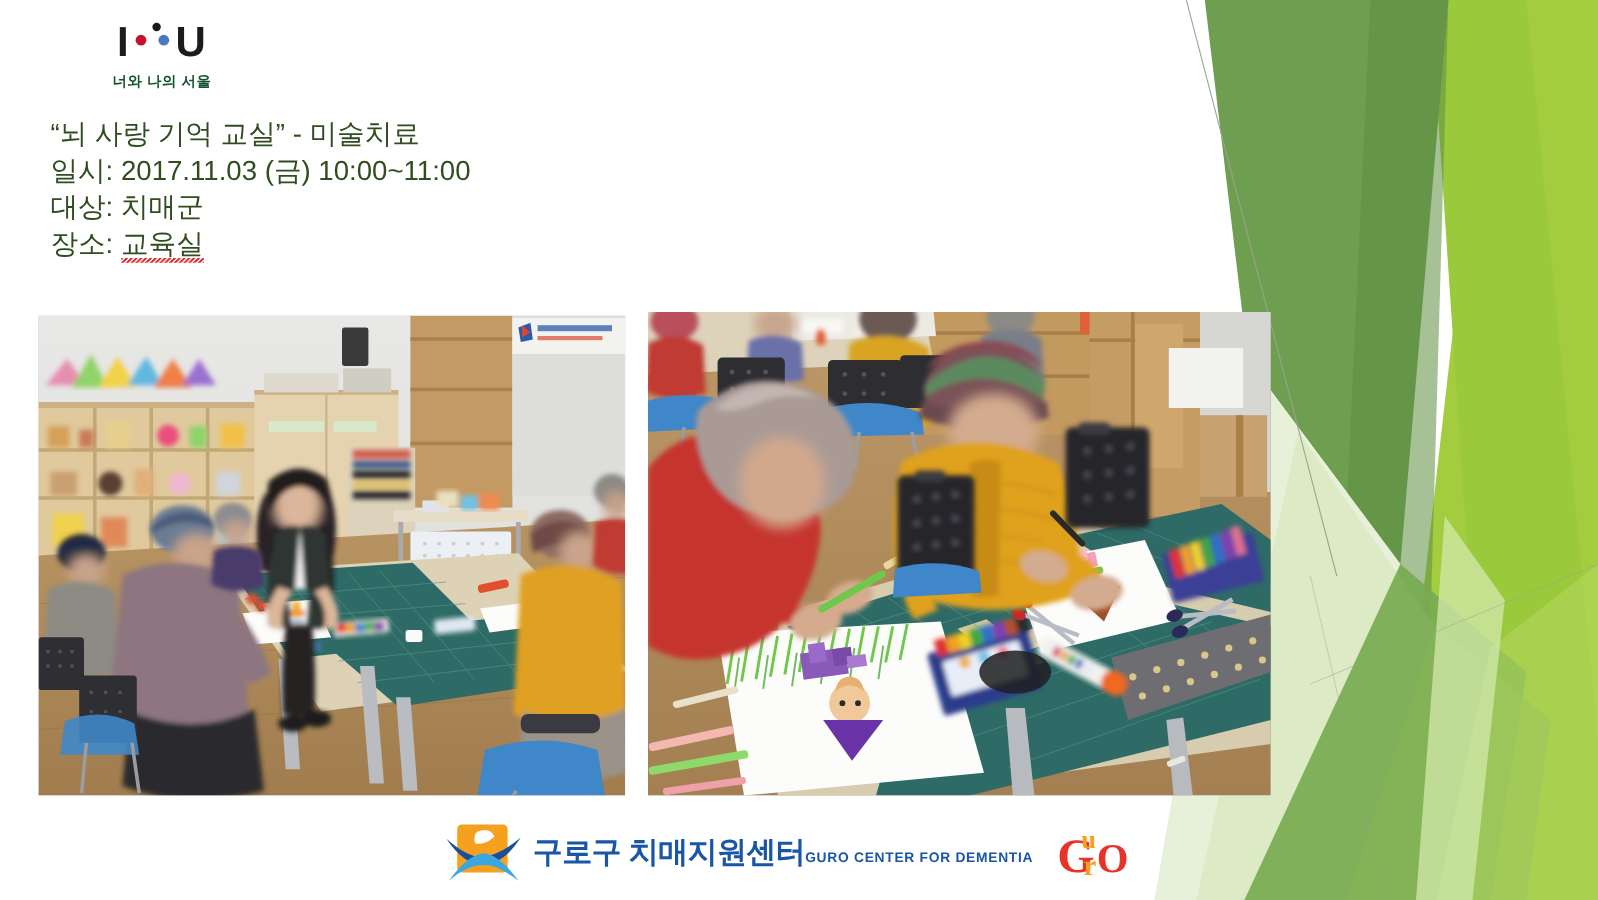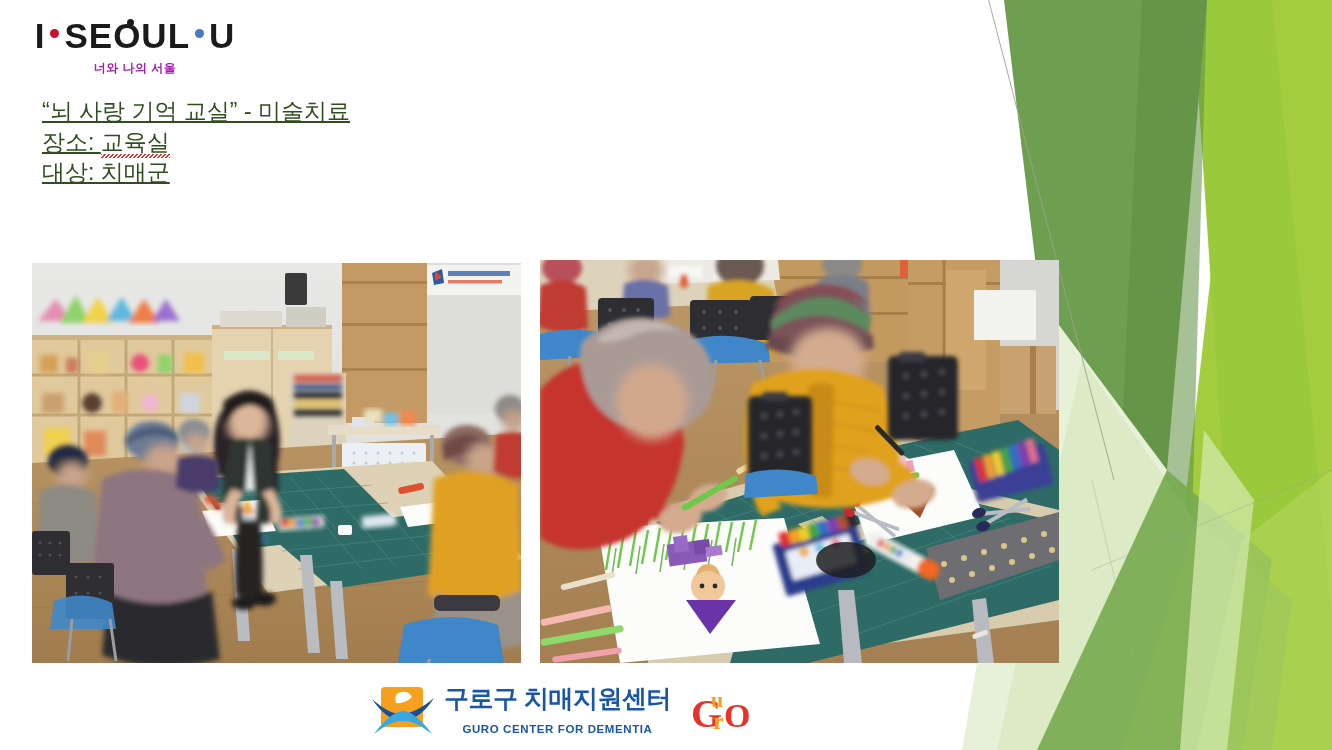--- a/index.html
+++ b/index.html
@@ -68,41 +68,40 @@
     height: 7px;
     border-radius: 50%;
     background: #1b1b1b;
     left: 107px;
     top: 1px;
   }
   .seoul-tagline {
     font-family: "Liberation Sans", sans-serif;
     font-size: 12px;
     font-weight: bold;
-    color: #a21caf;
+    color: #14532d;
     text-align: center;
     margin-top: 7px;
     letter-spacing: 0.5px;
   }
 
   
   .text-block {
     position: absolute;
     left: 42px;
     top: 96px;
     width: 620px;
   }
   .text-line {
     font-family: "Liberation Sans", sans-serif;
     font-size: 23px;
     color: #2f4d1e;
     line-height: 30.5px;
     white-space: nowrap;
     font-weight: 400;
-    text-decoration: underline;
   }
   .misspell {
     position: relative;
     display: inline-block;
   }
   .misspell::after {
     content: "";
     position: absolute;
     left: 0;
     right: 0;
@@ -130,21 +129,21 @@
   .footer-logo {
     position: absolute;
     left: 372px;
     top: 681px;
     height: 58px;
     display: flex;
     align-items: center;
     gap: 10px;
   }
   .guro-mark { width: 62px; height: 50px; }
-  .guro-text { display: flex; flex-direction: column; justify-content: center; }
+  .guro-text { display: flex; justify-content: center; }
   .guro-ko {
     font-family: "Liberation Sans", sans-serif;
     font-size: 25px;
     font-weight: bold;
     color: #1a56a8;
     letter-spacing: -0.5px;
     line-height: 1.05;
   }
   .guro-en {
     font-family: "Liberation Sans", sans-serif;
@@ -183,32 +182,32 @@
       <line x1="44" y1="-10" x2="172" y2="480" stroke="#9aa38f" stroke-width="0.9"></line>
       <line x1="150" y1="570" x2="390" y2="470" stroke="#9aa38f" stroke-width="0.7" opacity="0.6"></line>
       <line x1="150" y1="480" x2="212" y2="750" stroke="#9aa38f" stroke-width="0.7" opacity="0.5"></line>
     </svg>
   </div>
 
   <div class="seoul-logo">
     <div class="seoul-wordmark">
       <span>I</span>
       <span class="seoul-dot red"></span>
-      <span>SEOUL</span>
       <span class="seoul-dot blue"></span>
       <span>U</span>
       <span class="o-accent"></span>
     </div>
     <div class="seoul-tagline">너와 나의 서울</div>
   </div>
 
   <div class="text-block">
     <div class="text-line">“뇌 사랑 기억 교실” - 미술치료</div>
+    <div class="text-line">일시: 2017.11.03 (금) 10:00~11:00</div>
+    <div class="text-line">대상: 치매군</div>
     <div class="text-line"><span>장소: </span><span class="misspell">교육실</span></div>
-    <div class="text-line">대상: 치매군</div>
   </div>
 
   <div class="photo photo-left">
     <svg viewBox="0 0 489 400" preserveAspectRatio="none" xmlns="http://www.w3.org/2000/svg">
       <defs>
         <linearGradient id="wallL" x1="0" y1="0" x2="0" y2="1">
           <stop offset="0%" stop-color="#e8e8e6"></stop>
             <stop offset="100%" stop-color="#d8d8d4"></stop>
         </linearGradient>
         <linearGradient id="floorL" x1="0" y1="0" x2="0" y2="1">

